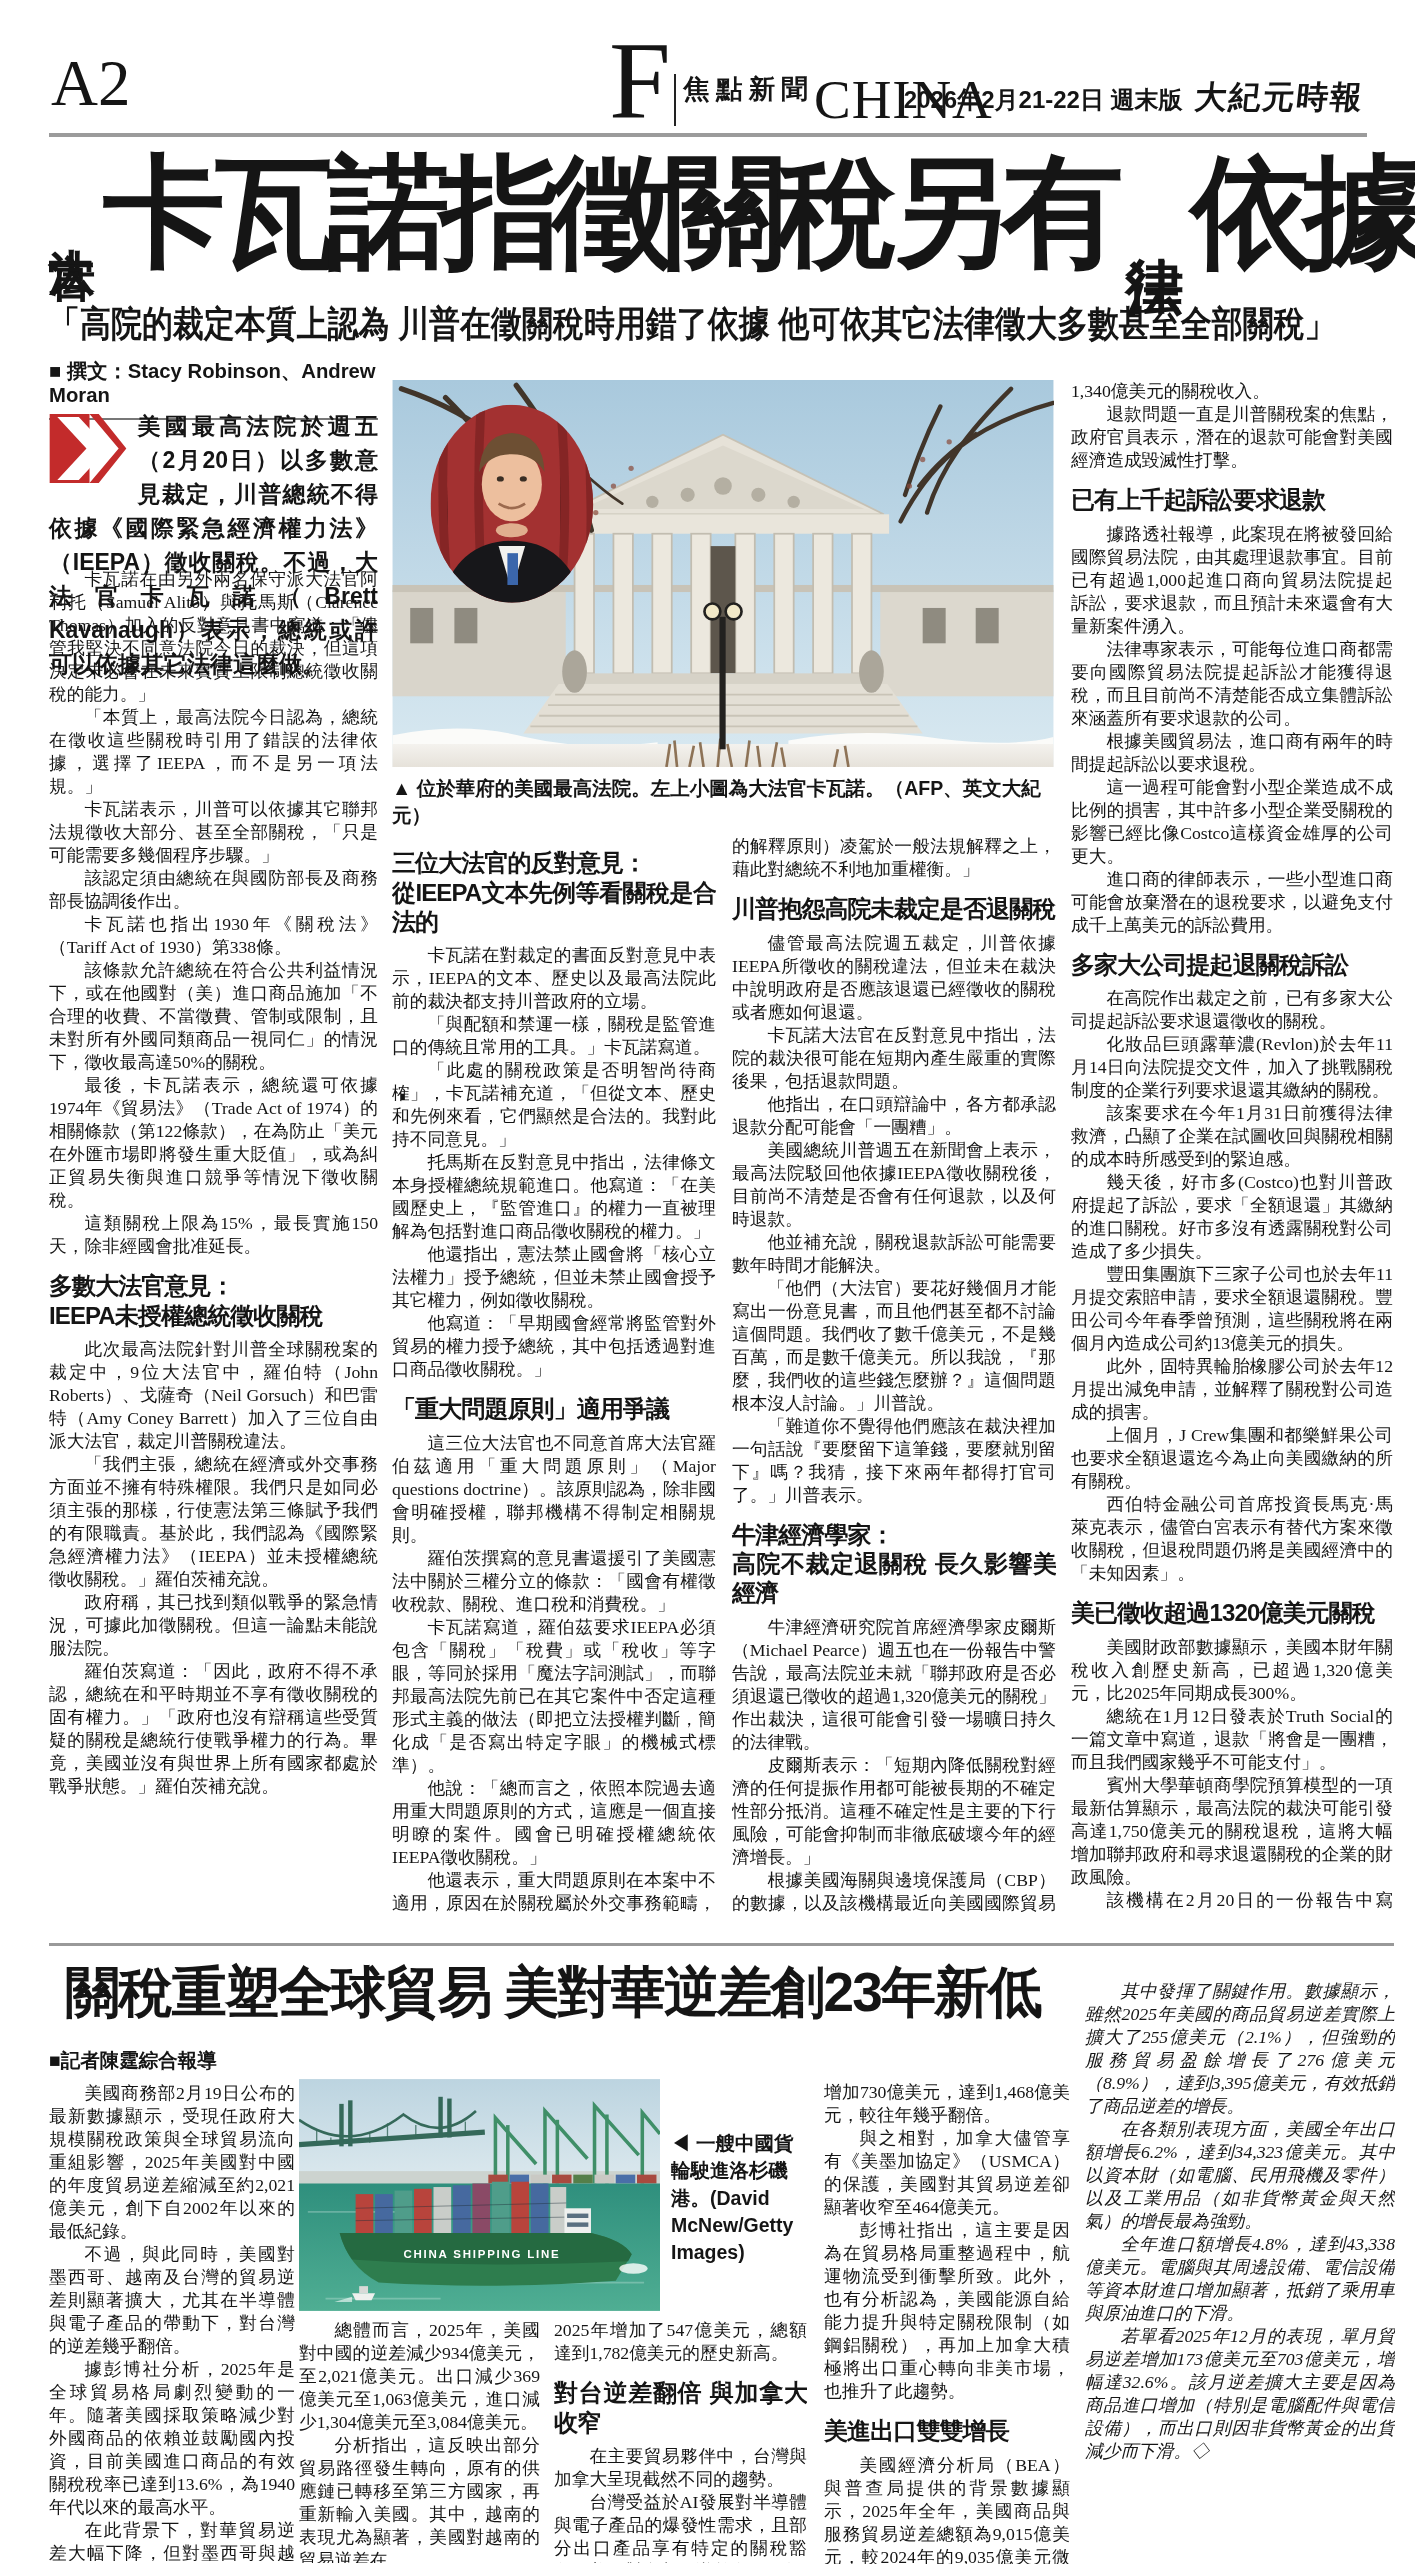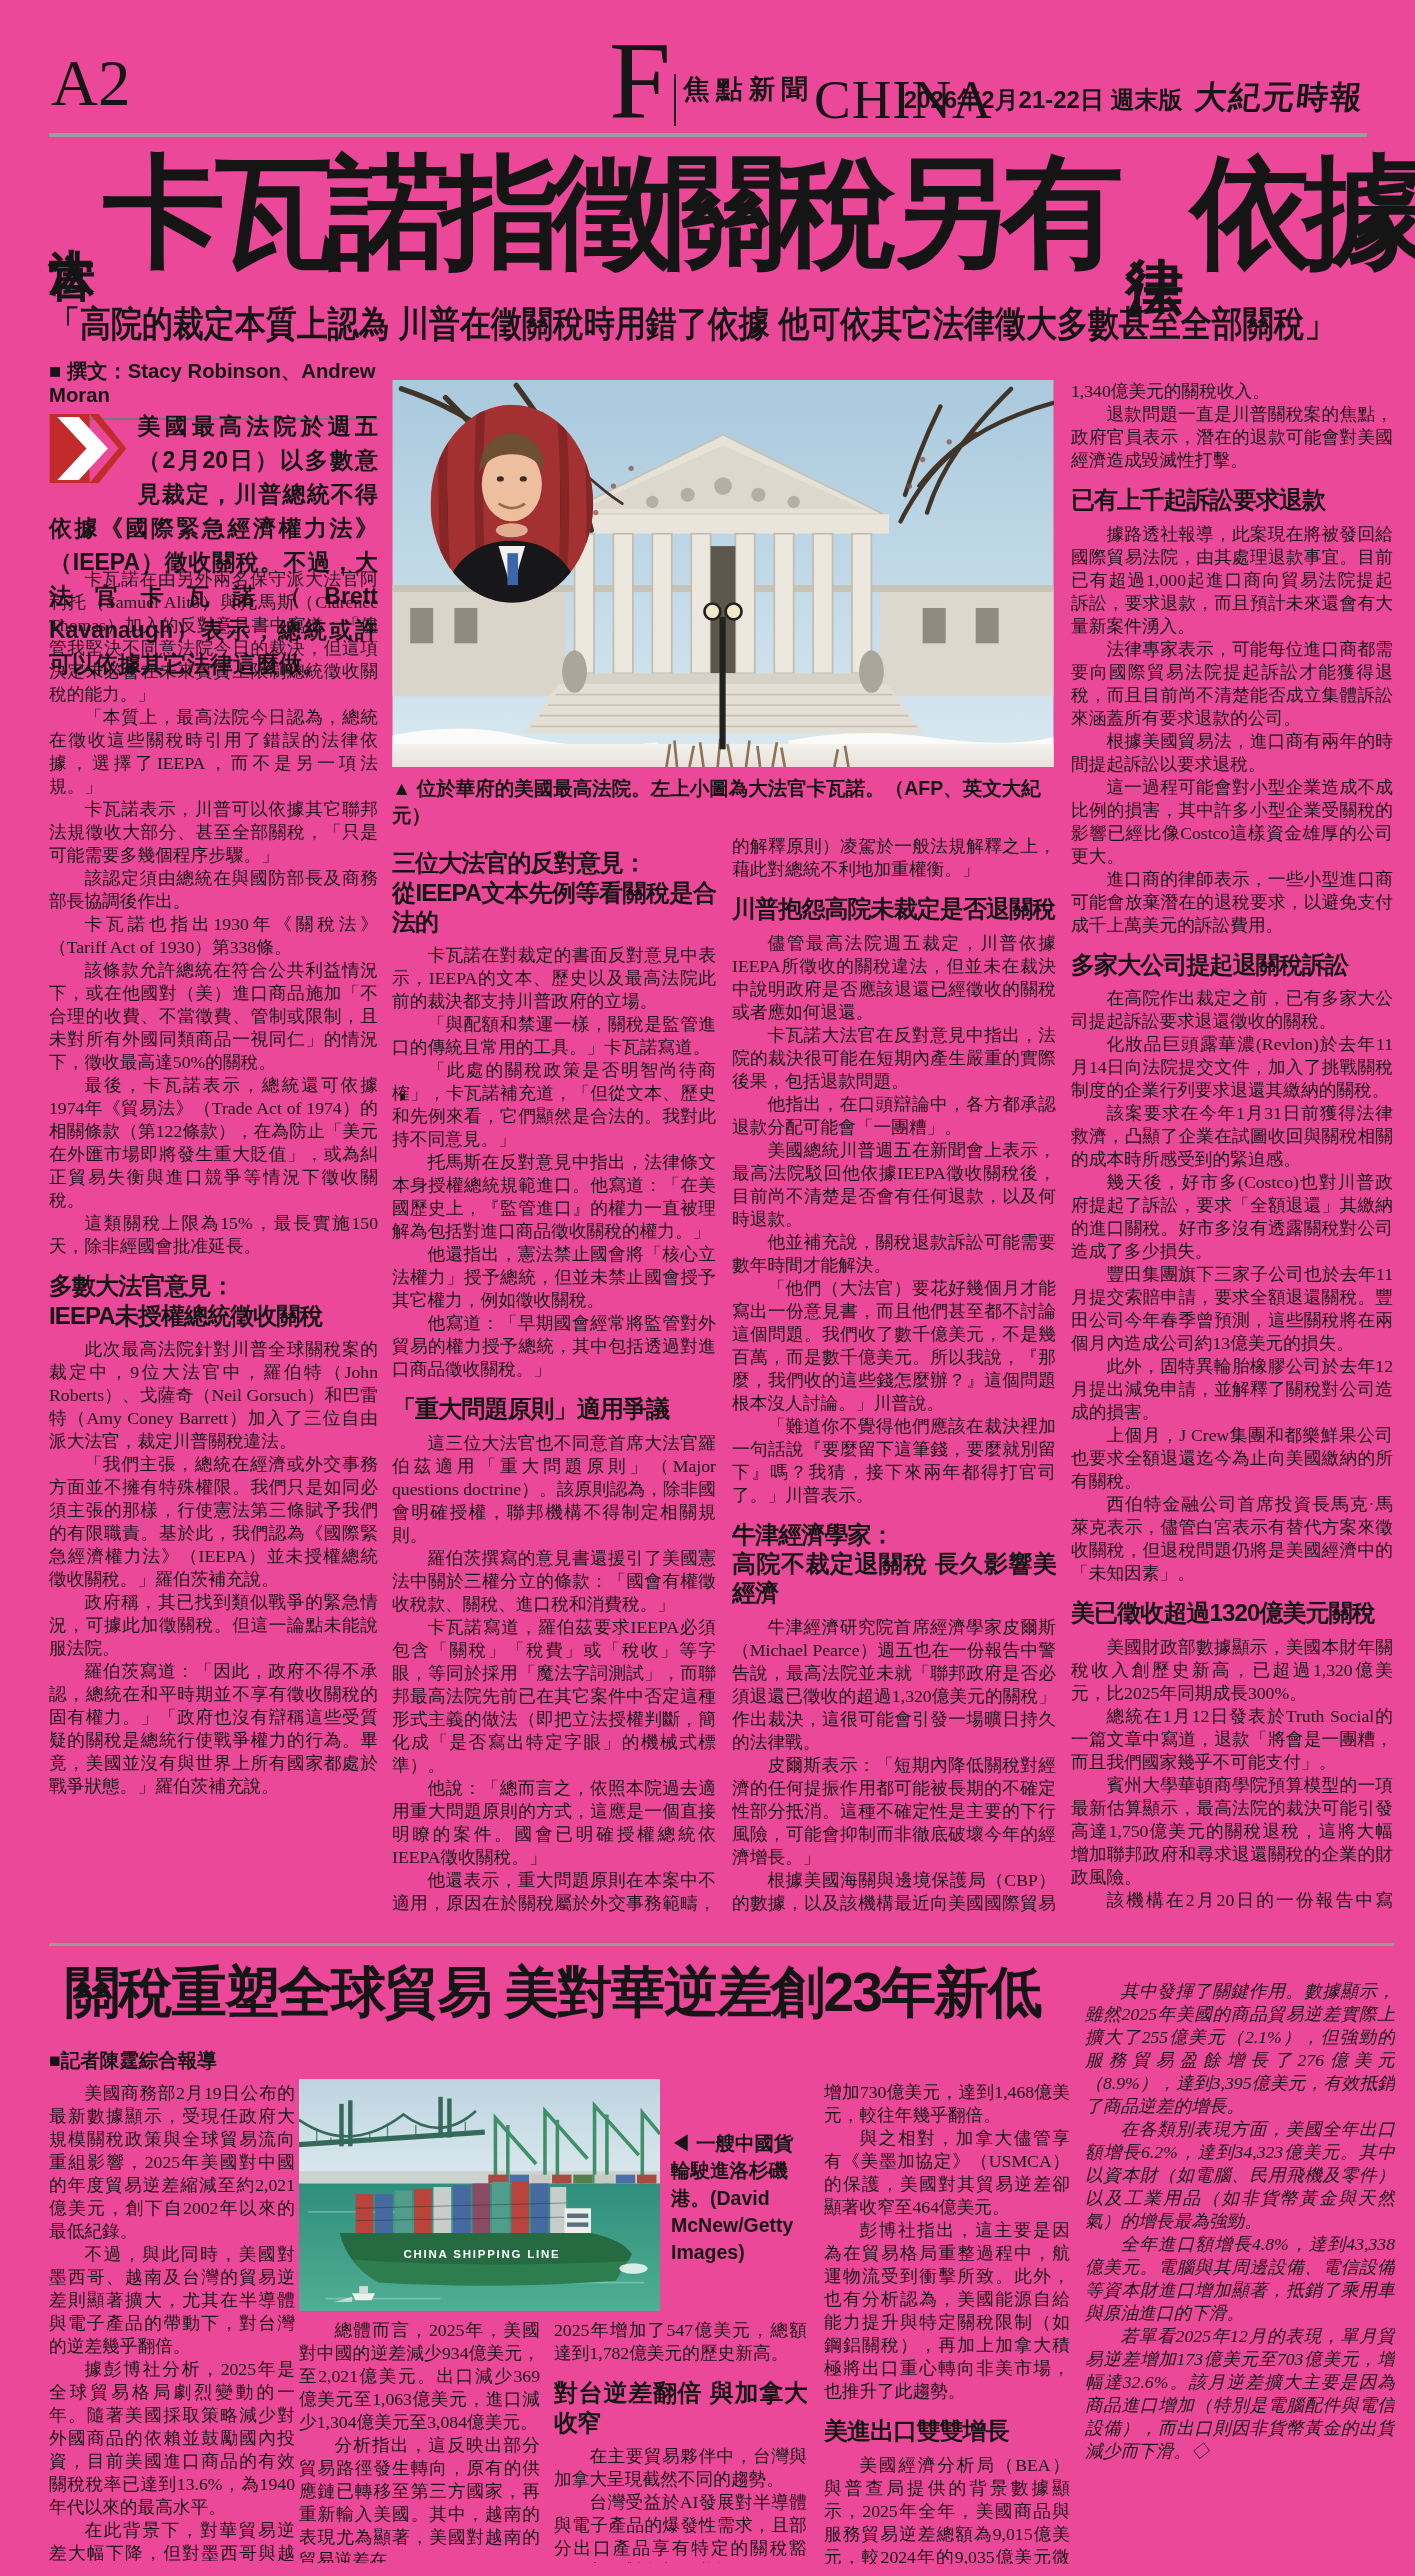--- a/index.html
+++ b/index.html
@@ -1,16 +1,16 @@
 <!DOCTYPE html>
 <html style="font-size:14px"><head>
 <meta charset="utf-8">
 <style>
   html,body{margin:0;padding:0;background:#e8e8e6;}
-  #page{position:relative;width:1415px;height:2576px;background:#ec4899;margin:0 auto;overflow:hidden;
+  #page{position:relative;width:1415px;height:2576px;background:#ffffff;margin:0 auto;overflow:hidden;
         font-family:"Liberation Serif",serif;color:#151515;}
   .abs{position:absolute;}
   
   .pageno{left:51px;top:51px;font:400 65px/1 "Liberation Serif",serif;}
   .focus{left:609px;top:35px;display:flex;align-items:flex-end;}
   .focus-F{font:400 111px/0.82 "Liberation Serif",serif;}
   .focus-right{display:flex;flex-direction:row;margin-left:3.5px;}
   .focus-cn{font:700 26.5px/1 "Liberation Sans",sans-serif;letter-spacing:6.2px;border-left:2.7px solid #222;padding:1.8px 0 5.3px 7px;}
   .focus-ocus{font:400 55px/0.95 "Liberation Serif",serif;letter-spacing:0.9px;}
   .dateline{right:51px;top:81px;font:700 24px/1 "Liberation Sans",sans-serif;display:flex;align-items:baseline;gap:12.4px;}

